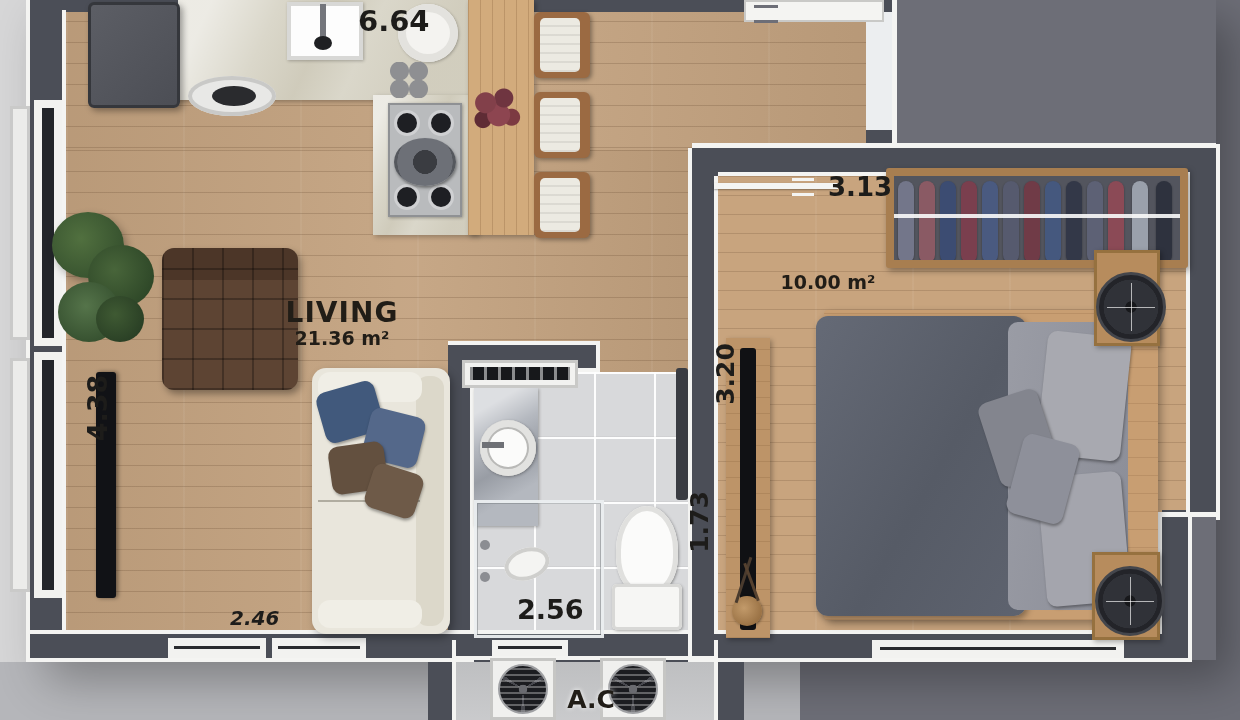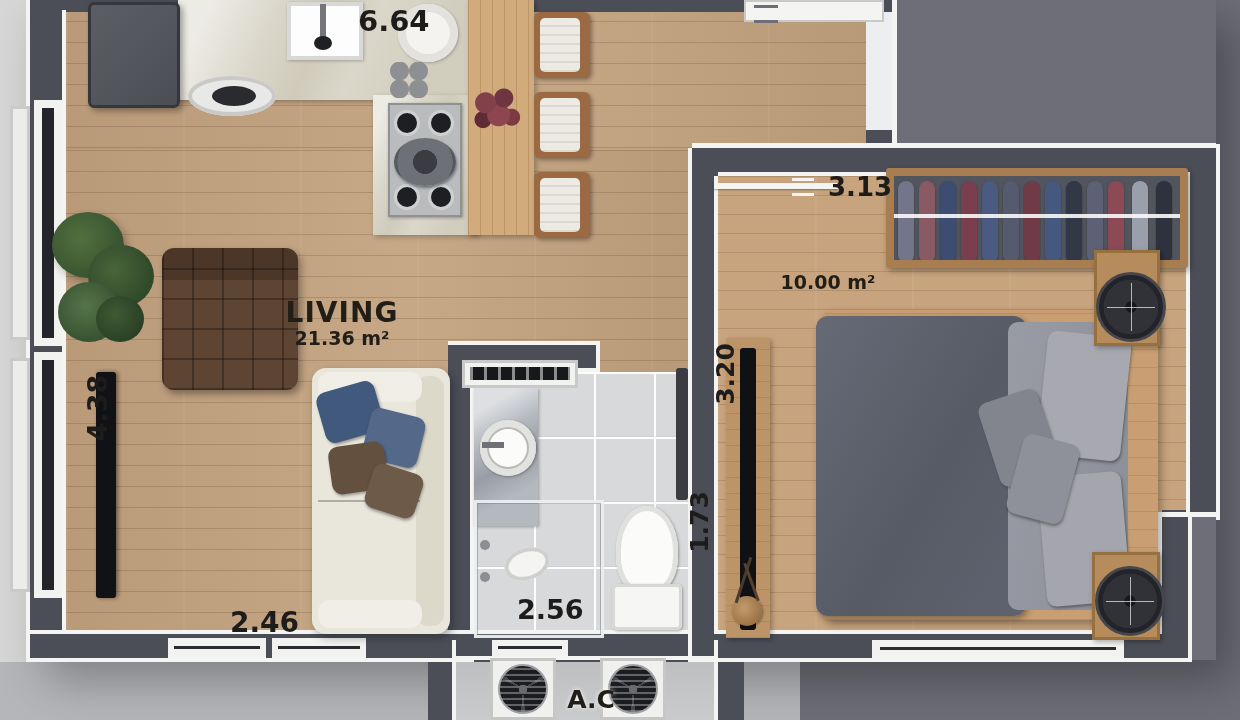--- a/index.html
+++ b/index.html
@@ -232,16 +232,16 @@
   <div class="rlabel" style="left:548px;top:686px;width:86px;z-index:40;text-shadow:0 0 5px rgba(255,255,255,.9);">
     <span class="nm" style="font-size:25px;">A.C</span>
   </div>
 
   <div class="dim" style="left:358px;top:4px;font-size:29px;">6.64</div>
   <div class="dim" style="left:828px;top:172px;font-size:26px;">3.13</div>
   <div class="dim vdim" style="left:97px;top:408px;font-size:27px;">4.38</div>
   <div class="dim vdim" style="left:725px;top:374px;font-size:25px;">3.20</div>
   <div class="dim vdim" style="left:699px;top:522px;font-size:25px;">1.73</div>
   <div class="dim" style="left:517px;top:594px;font-size:27px;">2.56</div>
-  <div class="dim" style="left:230px;top:606px;font-size:28px;">2.46</div>
+  <div class="dim" style="left:230px;top:606px;font-size:20px;font-style:italic;">2.46</div>
 
 
 </div>
 
 </body></html>

